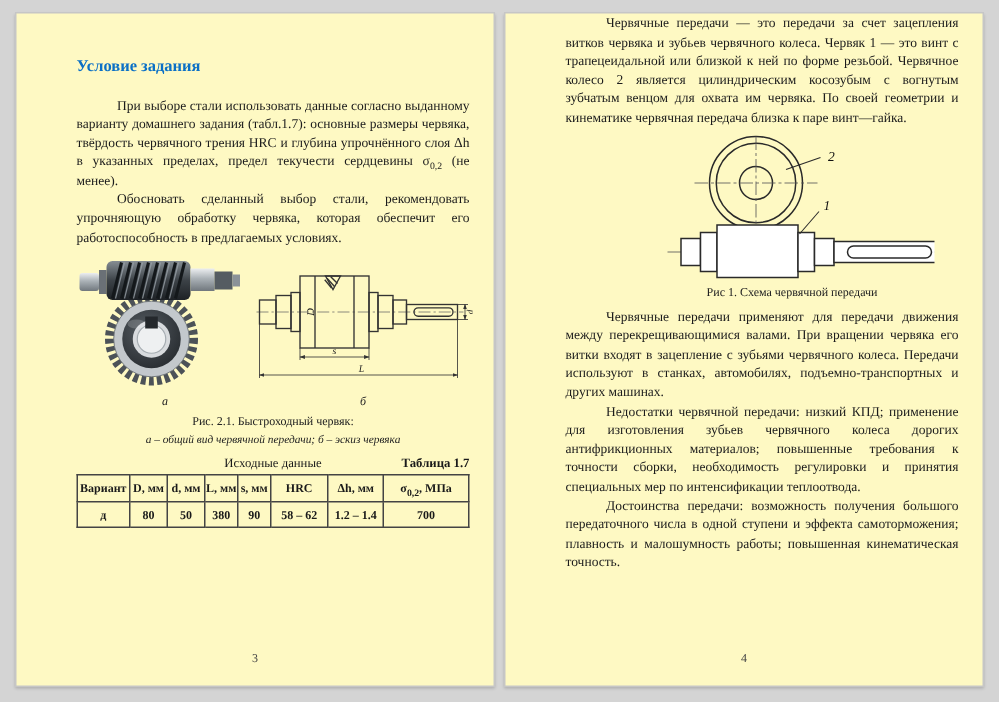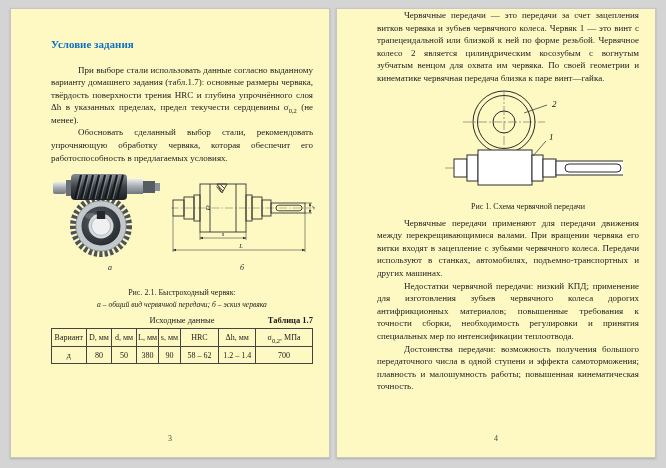--- a/index.html
+++ b/index.html
@@ -25,51 +25,51 @@
   p.body{
     font-size:9px;line-height:12.6px;margin:0;text-align:justify;
     text-indent:27px;color:#1c1c1c;
   }
   p.body b{font-weight:bold;}
   sub{font-size:6.5px;line-height:0;}
   
   .fig-row{display:flex;justify-content:space-between;align-items:flex-end;margin-top:8px;}
   .fig-col{display:flex;flex-direction:column;align-items:center;}
   .fig-letter{font-size:8px;font-style:italic;margin-top:3px;color:#222;}
-  .fig-caption{text-align:center;font-size:8px;line-height:12px;margin-top:15px;color:#222;}
+  .fig-caption{text-align:center;font-size:8px;line-height:12px;margin-top:3px;color:#222;}
   .fig-subcaption{text-align:center;font-size:7.6px;line-height:11px;font-style:italic;color:#222;}
   
   .table-title-row{position:relative;margin-top:4px;font-size:8.5px;line-height:12px;}
   .table-title{display:block;text-align:center;font-weight:normal;}
   .table-label{position:absolute;right:0;top:0;font-weight:bold;}
   table.data{border-collapse:collapse;width:100%;margin-top:2px;font-size:8px;table-layout:fixed;}
   table.data th,table.data td{
     border:1px solid #444;text-align:center;vertical-align:middle;
-    font-weight:normal;padding:0;height:16px;
+    font-weight:bold;padding:0;height:16px;
   }
   table.data th{height:17px;}
   
   .schematic-wrap{display:flex;justify-content:center;margin-top:4px;}
   .page-num{
     position:absolute;bottom:14px;left:0;width:100%;text-align:center;
     font-size:8px;color:#444;
   }
   svg text{font-family:"Liberation Serif", serif;}
   .dim-label{font-style:italic;}
 </style>
 </head>
 <body>
 
 <div class="page page-left">
   <div class="content">
 
     <h1 class="doc-heading">Условие задания</h1>
 
 
-    <p class="body"><span>При выборе стали использовать данные согласно выданному варианту домашнего задания (табл.1.7): основные размеры червяка, твёрдость поверхности трения HRC и глубина упрочнённого слоя Δh в указанных пределах, предел текучести сердцевины σ</span><sub>0,2</sub><span> (не менее).</span></p>
+    <p class="body"><span>При выборе стали использовать данные согласно выданному варианту домашнего задания (табл.1.7): основные размеры червяка, твёрдость червячного трения HRC и глубина упрочнённого слоя Δh в указанных пределах, предел текучести сердцевины σ</span><sub>0,2</sub><span> (не менее).</span></p>
 
     <p class="body">Обосновать сделанный выбор стали, рекомендовать упрочняющую обработку червяка, которая обеспечит его работоспособность в предлагаемых условиях.</p>
 
     <div class="fig-row">
       <div class="fig-col">
         <svg width="118" height="88" viewBox="0 0 118 88">
           <defs>
             <linearGradient id="gLight" x1="0" y1="0" x2="0" y2="1">
               <stop offset="0" stop-color="#eceef0"></stop>
                 <stop offset="0.45" stop-color="#aab1b6"></stop>

